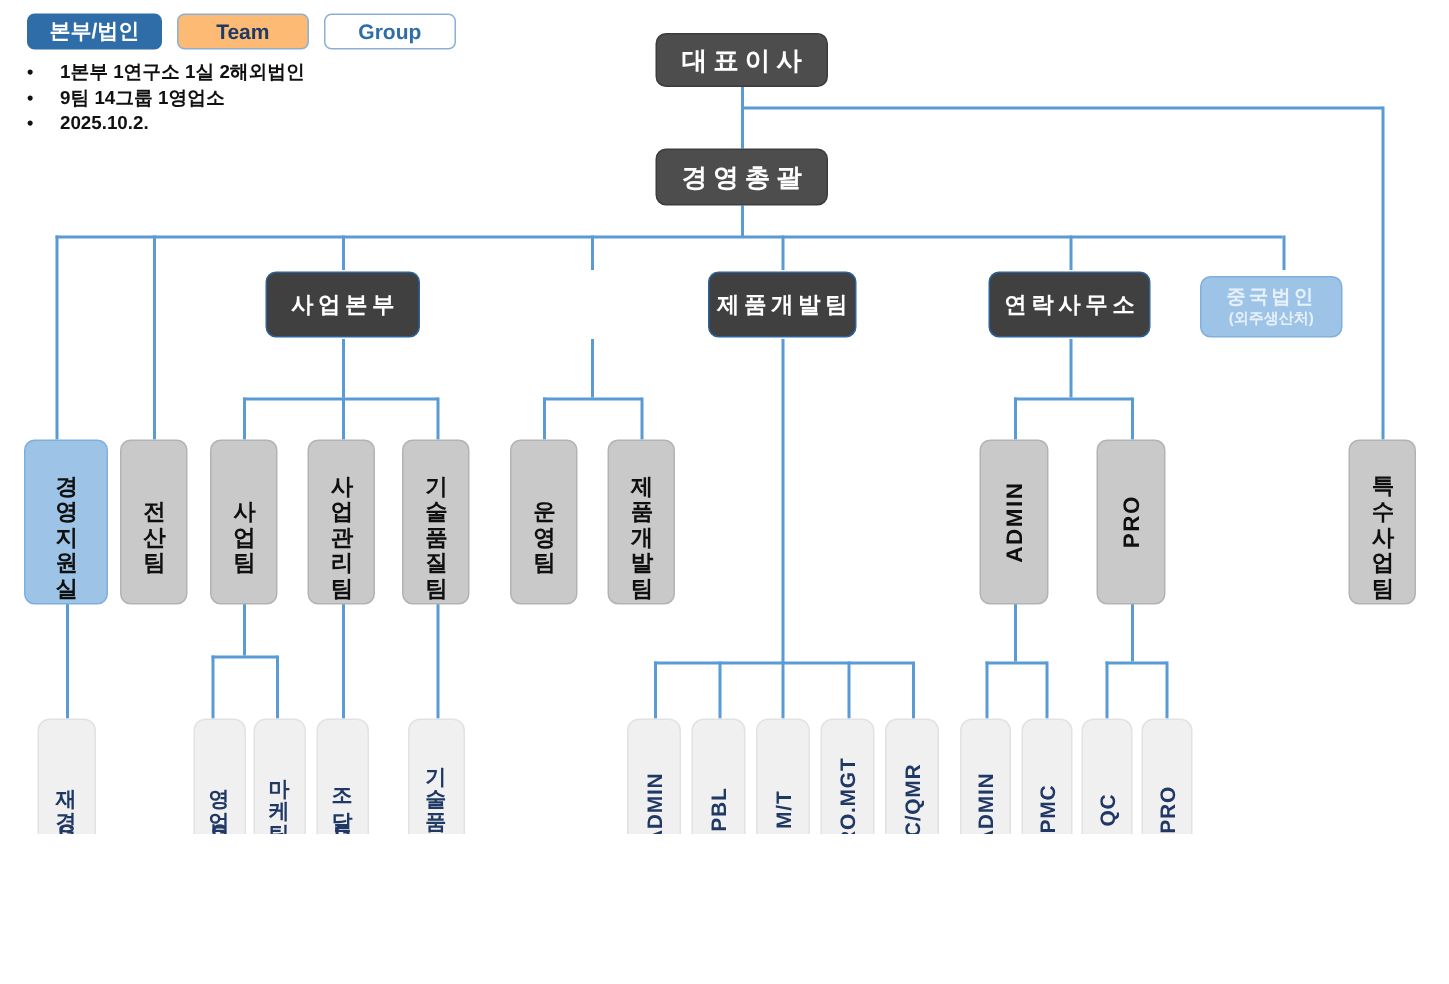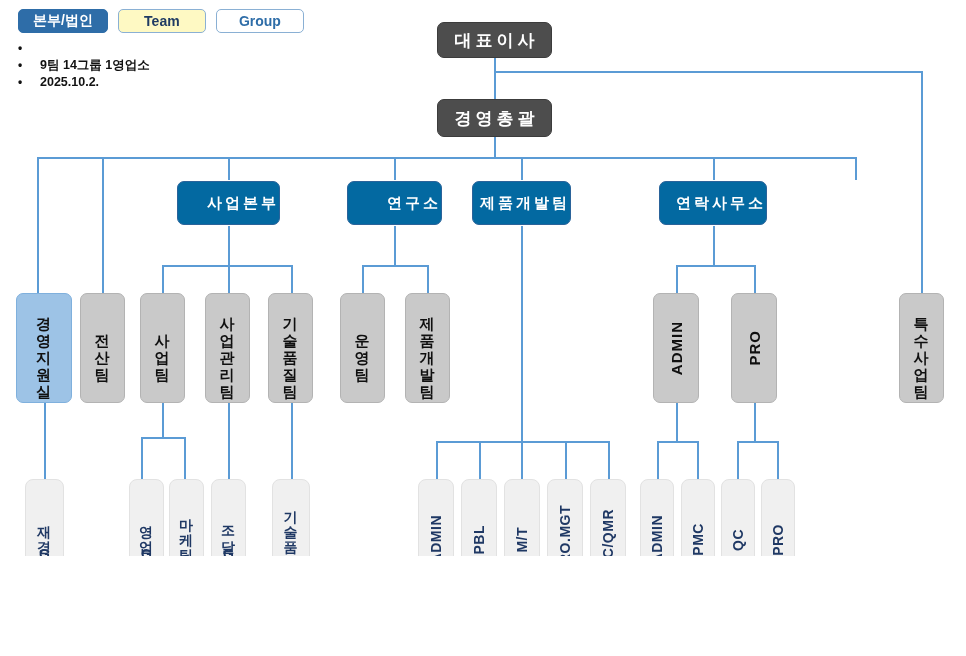--- a/index.html
+++ b/index.html
@@ -39,21 +39,21 @@
     font-size: 14px;
     font-weight: bold;
     box-sizing: border-box;
   }
   .tab.primary {
     background: #2e6da8;
     color: #ffffff;
     border: 1px solid #2e6da8;
   }
   .tab.secondary {
-    background: #fef9c3;
+    background: #fdba74;
     color: #1f3b63;
     border: 1px solid #8ab0d4;
   }
   .tab.tertiary {
     background: #ffffff;
     color: #2e6da8;
     border: 1px solid #8ab0d4;
   }
 
   .legend-notes {
@@ -105,28 +105,27 @@
     border: 1px solid #3c3c3c;
     color: #ffffff;
     font-size: 17px;
     font-weight: bold;
     letter-spacing: 4px;
     text-indent: 4px;
   }
 
   
   .node.div-blue {
-    background: #0369a1;
+    background: #404040;
     border: 1px solid #2a639a;
     color: #ffffff;
     font-size: 15px;
     font-weight: bold;
     letter-spacing: 3px;
     text-indent: 3px;
-    justify-content: flex-end;
   }
   .node.div-lightblue {
     background: #9dc3e6;
     border: 1px solid #7fb0dd;
     color: #e8f1fa;
     font-size: 13px;
     font-weight: bold;
     line-height: 15px;
     flex-direction: column;
     letter-spacing: 2px;
@@ -198,20 +197,21 @@
       <span>Team</span>
     </div>
     <div class="tab tertiary">
       <span>Group</span>
     </div>
   </div>
 
   <div class="legend-notes">
     <div class="note-row">
       <span class="bullet">•</span>
+      <span>1본부 1연구소 1실  2해외법인</span>
     </div>
     <div class="note-row">
       <span class="bullet">•</span>
       <span>9팀 14그룹 1영업소</span>
     </div>
     <div class="note-row">
       <span class="bullet">•</span>
       <span>2025.10.2.</span>
     </div>
   </div>
@@ -285,32 +285,33 @@
   </div>
 
   <div class="node exec" style="left:437px; top:22px; width:115px; height:36px;">
     <span class="label">대표이사</span>
   </div>
 
   <div class="node div-blue" style="left:177px; top:181px; width:103px; height:44px;">
     <span class="label">사업본부</span>
   </div>
 
-  <div class="node div-blue" style="left:347px; top:181px; width:95px; height:44px;">
-    <span class="label">연구소</span>
-  </div>
 
   <div class="node div-blue" style="left:472px; top:181px; width:99px; height:44px;">
     <span class="label">제품개발팀</span>
   </div>
 
   <div class="node div-blue" style="left:659px; top:181px; width:108px; height:44px;">
     <span class="label">연락사무소</span>
   </div>
 
+  <div class="node div-lightblue" style="left:800px; top:184px; width:95px; height:41px;">
+    <span class="label">중국법인</span>
+    <span class="sub">(외주생산처)</span>
+  </div>
 
   <div class="node team accent" style="left:16px; top:293px; width:56px; height:110px;">
     <span class="label vtext-ko">경영지원실</span>
   </div>
 
   <div class="node team" style="left:80px; top:293px; width:45px; height:110px;">
     <span class="label vtext-ko">전산팀</span>
   </div>
 
   <div class="node team" style="left:140px; top:293px; width:45px; height:110px;">

